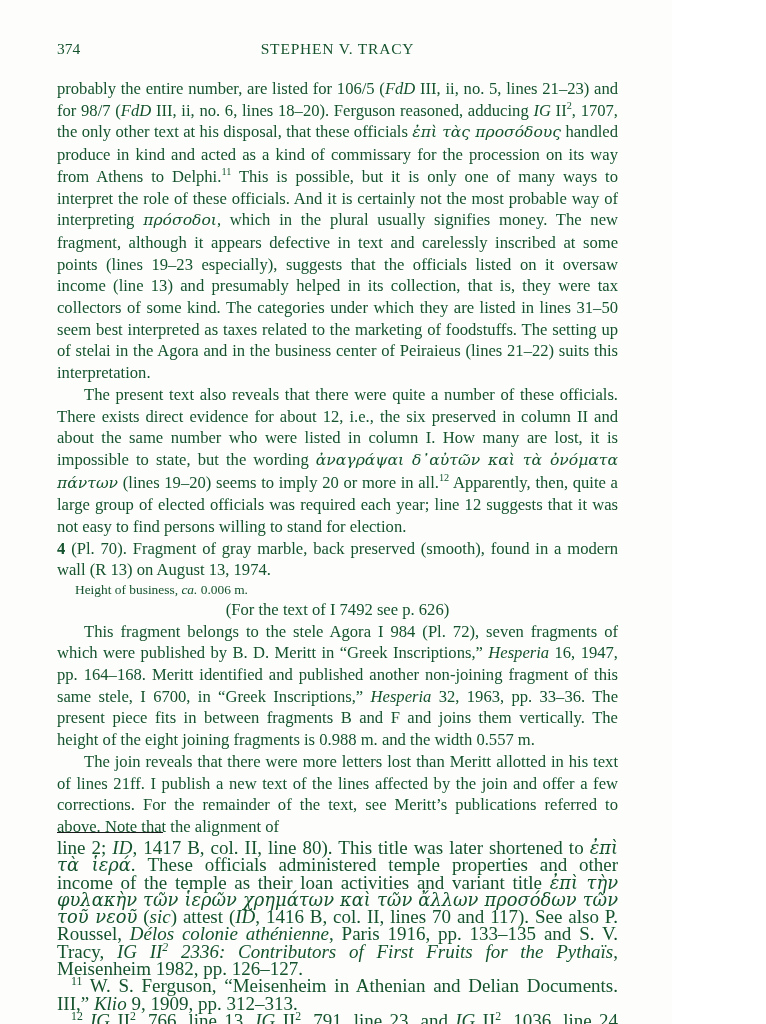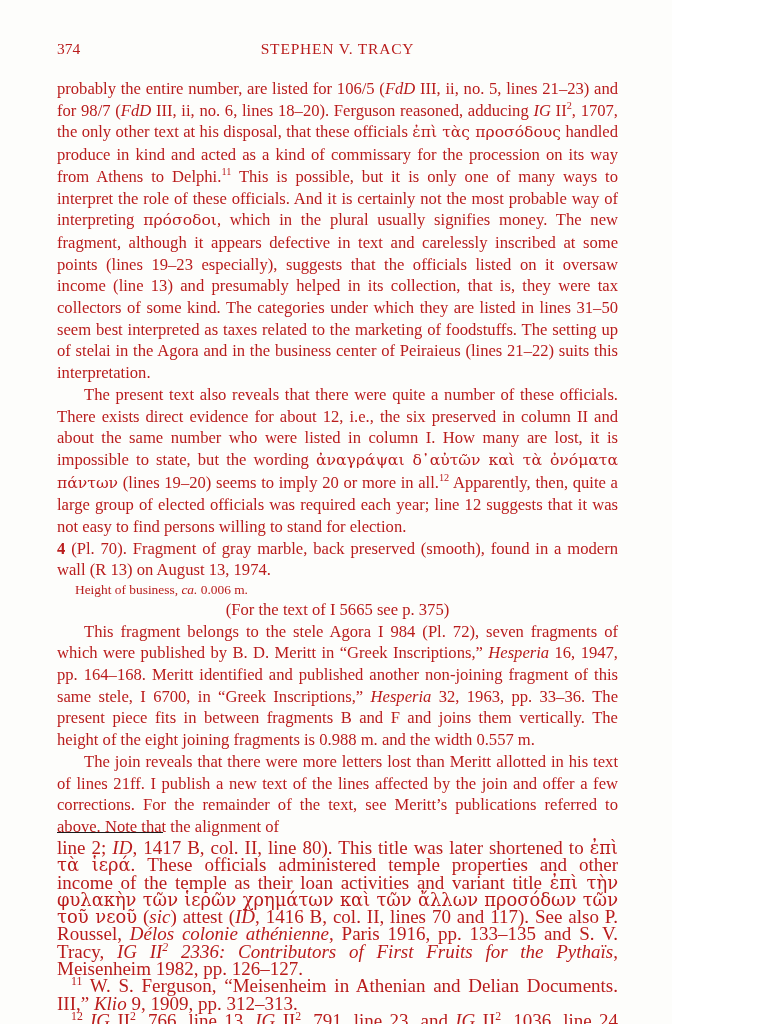--- a/index.html
+++ b/index.html
@@ -1,19 +1,19 @@
 <!DOCTYPE html>
 <html><head>
 <meta charset="utf-8">
 <style>
   html,body{margin:0;padding:0;}
   .page{
     width:672px;height:1024px;
     background:#fdfdfb;
-    color:#b91c1c;
+    color:#14532d;
     font-family:"Liberation Serif", serif;
     position:relative;
     box-sizing:border-box;
     overflow:hidden;
     padding-left:8px;
   }
   .page-header{
     position:absolute;top:40px;left:57px;right:54px;
     font-size:15.5px;
   }
@@ -45,20 +45,21 @@
   .center{
     font-size:16.6px;line-height:21.7px;
     text-align:center;margin-top:15px;
   }
   .center-block{margin-top:15px;margin-bottom:15px;}
   .it{font-style:italic;}
   .bd{font-weight:bold;}
   .sup{vertical-align:super;font-size:0.62em;line-height:0;}
   .it.sup{font-style:italic;}
   .gk{
+    font-style:italic;
     font-family:"DejaVu Serif", serif;
     font-size:0.94em;
     margin-top:28px;
   }
   .page-footnotes{
     position:absolute;top:832px;left:57px;right:54px;
   }
   .footnote-rule{
     width:106px;height:0;
     border-top:1.6px solid #1a1a1a;
@@ -78,21 +79,21 @@
   <div class="page-header">
     <span class="page-number">374</span>
     <span class="running-head">STEPHEN V. TRACY</span>
   </div>
 
   <div class="page-body">
       <p class="para"><span>probably the entire number, are listed for 106/5 (</span><span class="it">FdD</span><span> III, ii, no. 5, lines 21–23) and for 98/7 (</span><span class="it">FdD</span><span> III, ii, no. 6, lines 18–20). Ferguson reasoned, adducing </span><span class="it">IG</span><span> II</span><span class="sup">2</span><span>, 1707, the only other text at his disposal, that these officials </span><span class="gk">ἐπὶ τὰς προσόδους</span><span> handled produce in kind and acted as a kind of commissary for the procession on its way from Athens to Delphi.</span><span class="sup">11</span><span> This is possible, but it is only one of many ways to interpret the role of these officials. And it is certainly not the most probable way of interpreting </span><span class="gk">πρόσοδοι</span><span>, which in the plural usually signifies money. The new fragment, although it appears defective in text and carelessly inscribed at some points (lines 19–23 especially), suggests that the officials listed on it oversaw income (line 13) and presumably helped in its collection, that is, they were tax collectors of some kind. The categories under which they are listed in lines 31–50 seem best interpreted as taxes related to the marketing of foodstuffs. The setting up of stelai in the Agora and in the business center of Peiraieus (lines 21–22) suits this interpretation.</span></p>
       <p class="para indent"><span>The present text also reveals that there were quite a number of these officials. There exists direct evidence for about 12, i.e., the six preserved in column II and about the same number who were listed in column I. How many are lost, it is impossible to state, but the wording </span><span class="gk">ἀναγράψαι δ᾽αὐτῶν καὶ τὰ ὀνόματα πάντων</span><span> (lines 19–20) seems to imply 20 or more in all.</span><span class="sup">12</span><span> Apparently, then, quite a large group of elected officials was required each year; line 12 suggests that it was not easy to find persons willing to stand for election.</span></p>
       <p class="para item"><span class="bd">4</span><span> (Pl. 70). Fragment of gray marble, back preserved (smooth), found in a modern wall (R 13) on August 13, 1974.</span></p>
       <p class="small"><span>Height of business, </span><span class="it">ca.</span><span> 0.006 m.</span></p>
-      <p class="center center-block"><span>(For the text of I 5665 see p. 375)</span></p>
+      <p class="center center-block"><span>(For the text of I 7492 see p. 626)</span></p>
       <p class="para indent gap"><span>This fragment belongs to the stele Agora I 984 (Pl. 72), seven fragments of which were published by B. D. Meritt in “Greek Inscriptions,” </span><span class="it">Hesperia</span><span> 16, 1947, pp. 164–168. Meritt identified and published another non-joining fragment of this same stele, I 6700, in “Greek Inscriptions,” </span><span class="it">Hesperia</span><span> 32, 1963, pp. 33–36. The present piece fits in between fragments B and F and joins them vertically. The height of the eight joining fragments is 0.988 m. and the width 0.557 m.</span></p>
       <p class="para indent"><span>The join reveals that there were more letters lost than Meritt allotted in his text of lines 21ff. I publish a new text of the lines affected by the join and offer a few corrections. For the remainder of the text, see Meritt’s publications referred to above. Note that the alignment of</span></p>
     </div>
 
   <div class="page-footnotes">
     <div class="footnote-rule"></div>
     <div class="footnote-list">
         <p class="fn"><span>line 2; </span><span class="it">ID</span><span>, 1417 B, col. II, line 80). This title was later shortened to </span><span class="gk">ἐπὶ τὰ ἱερά</span><span>. These officials administered temple properties and other income of the temple as their loan activities and variant title </span><span class="gk">ἐπὶ τὴν φυλακὴν τῶν ἱερῶν χρημάτων καὶ τῶν ἄλλων προσόδων τῶν τοῦ νεοῦ</span><span> (</span><span class="it">sic</span><span>) attest (</span><span class="it">ID</span><span>, 1416 B, col. II, lines 70 and 117). See also P. Roussel, </span><span class="it">Délos colonie athénienne</span><span>, Paris 1916, pp. 133–135 and S. V. Tracy, </span><span class="it">IG II</span><span class="it sup">2</span><span class="it"> 2336: Contributors of First Fruits for the Pythaïs</span><span>, Meisenheim 1982, pp. 126–127.</span></p>
         <p class="fn fnindent"><span class="sup">11</span><span> W. S. Ferguson, “Meisenheim in Athenian and Delian Documents. III,” </span><span class="it">Klio</span><span> 9, 1909, pp. 312–313.</span></p>
         <p class="fn fnindent"><span class="sup">12</span><span> </span><span class="it">IG</span><span> II</span><span class="sup">2</span><span>, 766, line 13, </span><span class="it">IG</span><span> II</span><span class="sup">2</span><span>, 791, line 23, and </span><span class="it">IG</span><span> II</span><span class="sup">2</span><span>, 1036, line 24 offer close but not exact parallels. Each of these decrees had appended to it a list of 20 or more names.</span></p>

